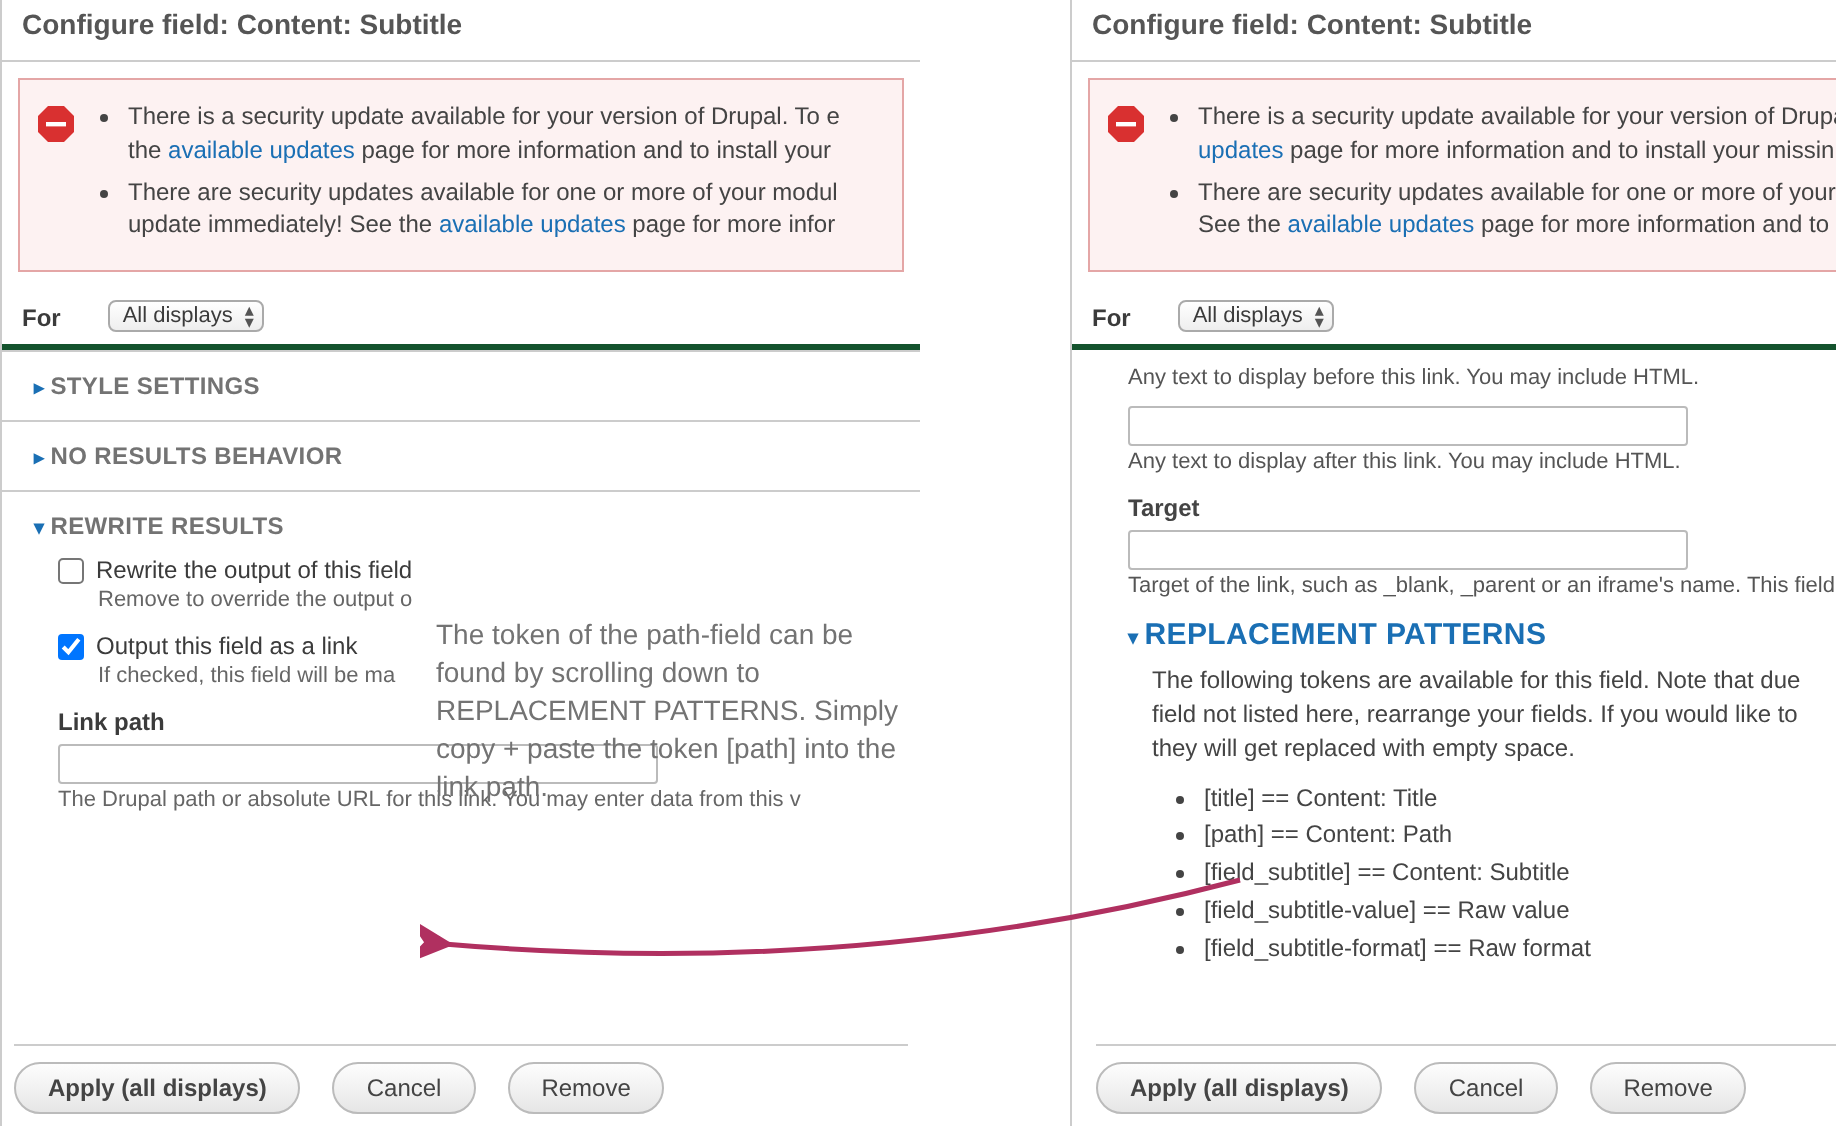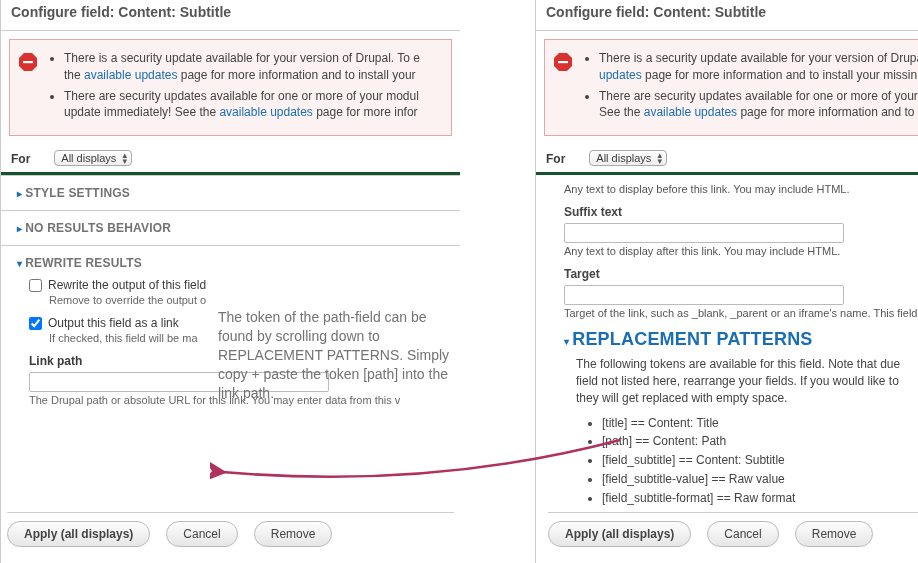--- a/index.html
+++ b/index.html
@@ -89,21 +89,21 @@
 .text-input {
   width: 300px;
   height: 20px;
   border: 1px solid #bbb;
   border-radius: 2px;
   padding: 2px 4px;
   font-size: 12px;
 }
 .footer {
   position: absolute;
-  bottom: 16px;
+  bottom: 6px;
   left: 6px;
   right: 6px;
   border-top: 1px solid #ccc;
   padding-top: 8px;
   display: flex;
   gap: 16px;
 }
 .btn {
   border: 1px solid #bbb;
   background: linear-gradient(#fdfdfd,#e6e6e6);
@@ -131,21 +131,21 @@
   z-index: 9;
 }
 
 .right-body {
   padding: 6px 0 0 28px;
   font-size: 12px;
   color: #444;
   position: relative;
 }
 .right-body .help2 { color: #555; font-size: 11px; margin: 2px 0 8px 0; }
-.replacement .section-title { color:#1a6fb4; font-size:18px; }
+.replacement .section-title { color:#1a6fb4; font-size:15px; }
 .replacement-body { margin: 6px 0 0 12px; line-height: 1.4; }
 .token-list { margin: 8px 0 0 6px; padding-left: 20px; }
 .token-list li { margin: 2px 0; font-size: 12px; }
 .panel.right .footer { left: 12px; right: -80px; }
 .panel.right .alert { margin-right: -80px; }
 </style>
 </head>
 <body>
 
 <div class="panel left" style="height:563px;">
@@ -248,21 +248,20 @@
     <label>For</label>
     <div class="select-wrap">
       <span>All displays</span>
       <span class="arrows">▴<br>▾</span>
     </div>
   </div>
 
   <div class="right-body">
     <div class="help2">Any text to display before this link. You may include HTML.</div>
 
-    <label class="field-label">Suffix text</label>
     <input class="text-input" style="width: 280px;" type="text">
     <div class="help2">Any text to display after this link. You may include HTML.</div>
 
     <label class="field-label">Target</label>
     <input class="text-input" style="width: 280px;" type="text">
     <div class="help2">Target of the link, such as _blank, _parent or an iframe's name. This field</div>
 
     <div class="replacement" style="margin-top:10px;">
       <div class="section-title open">REPLACEMENT PATTERNS</div>
       <div class="replacement-body">

